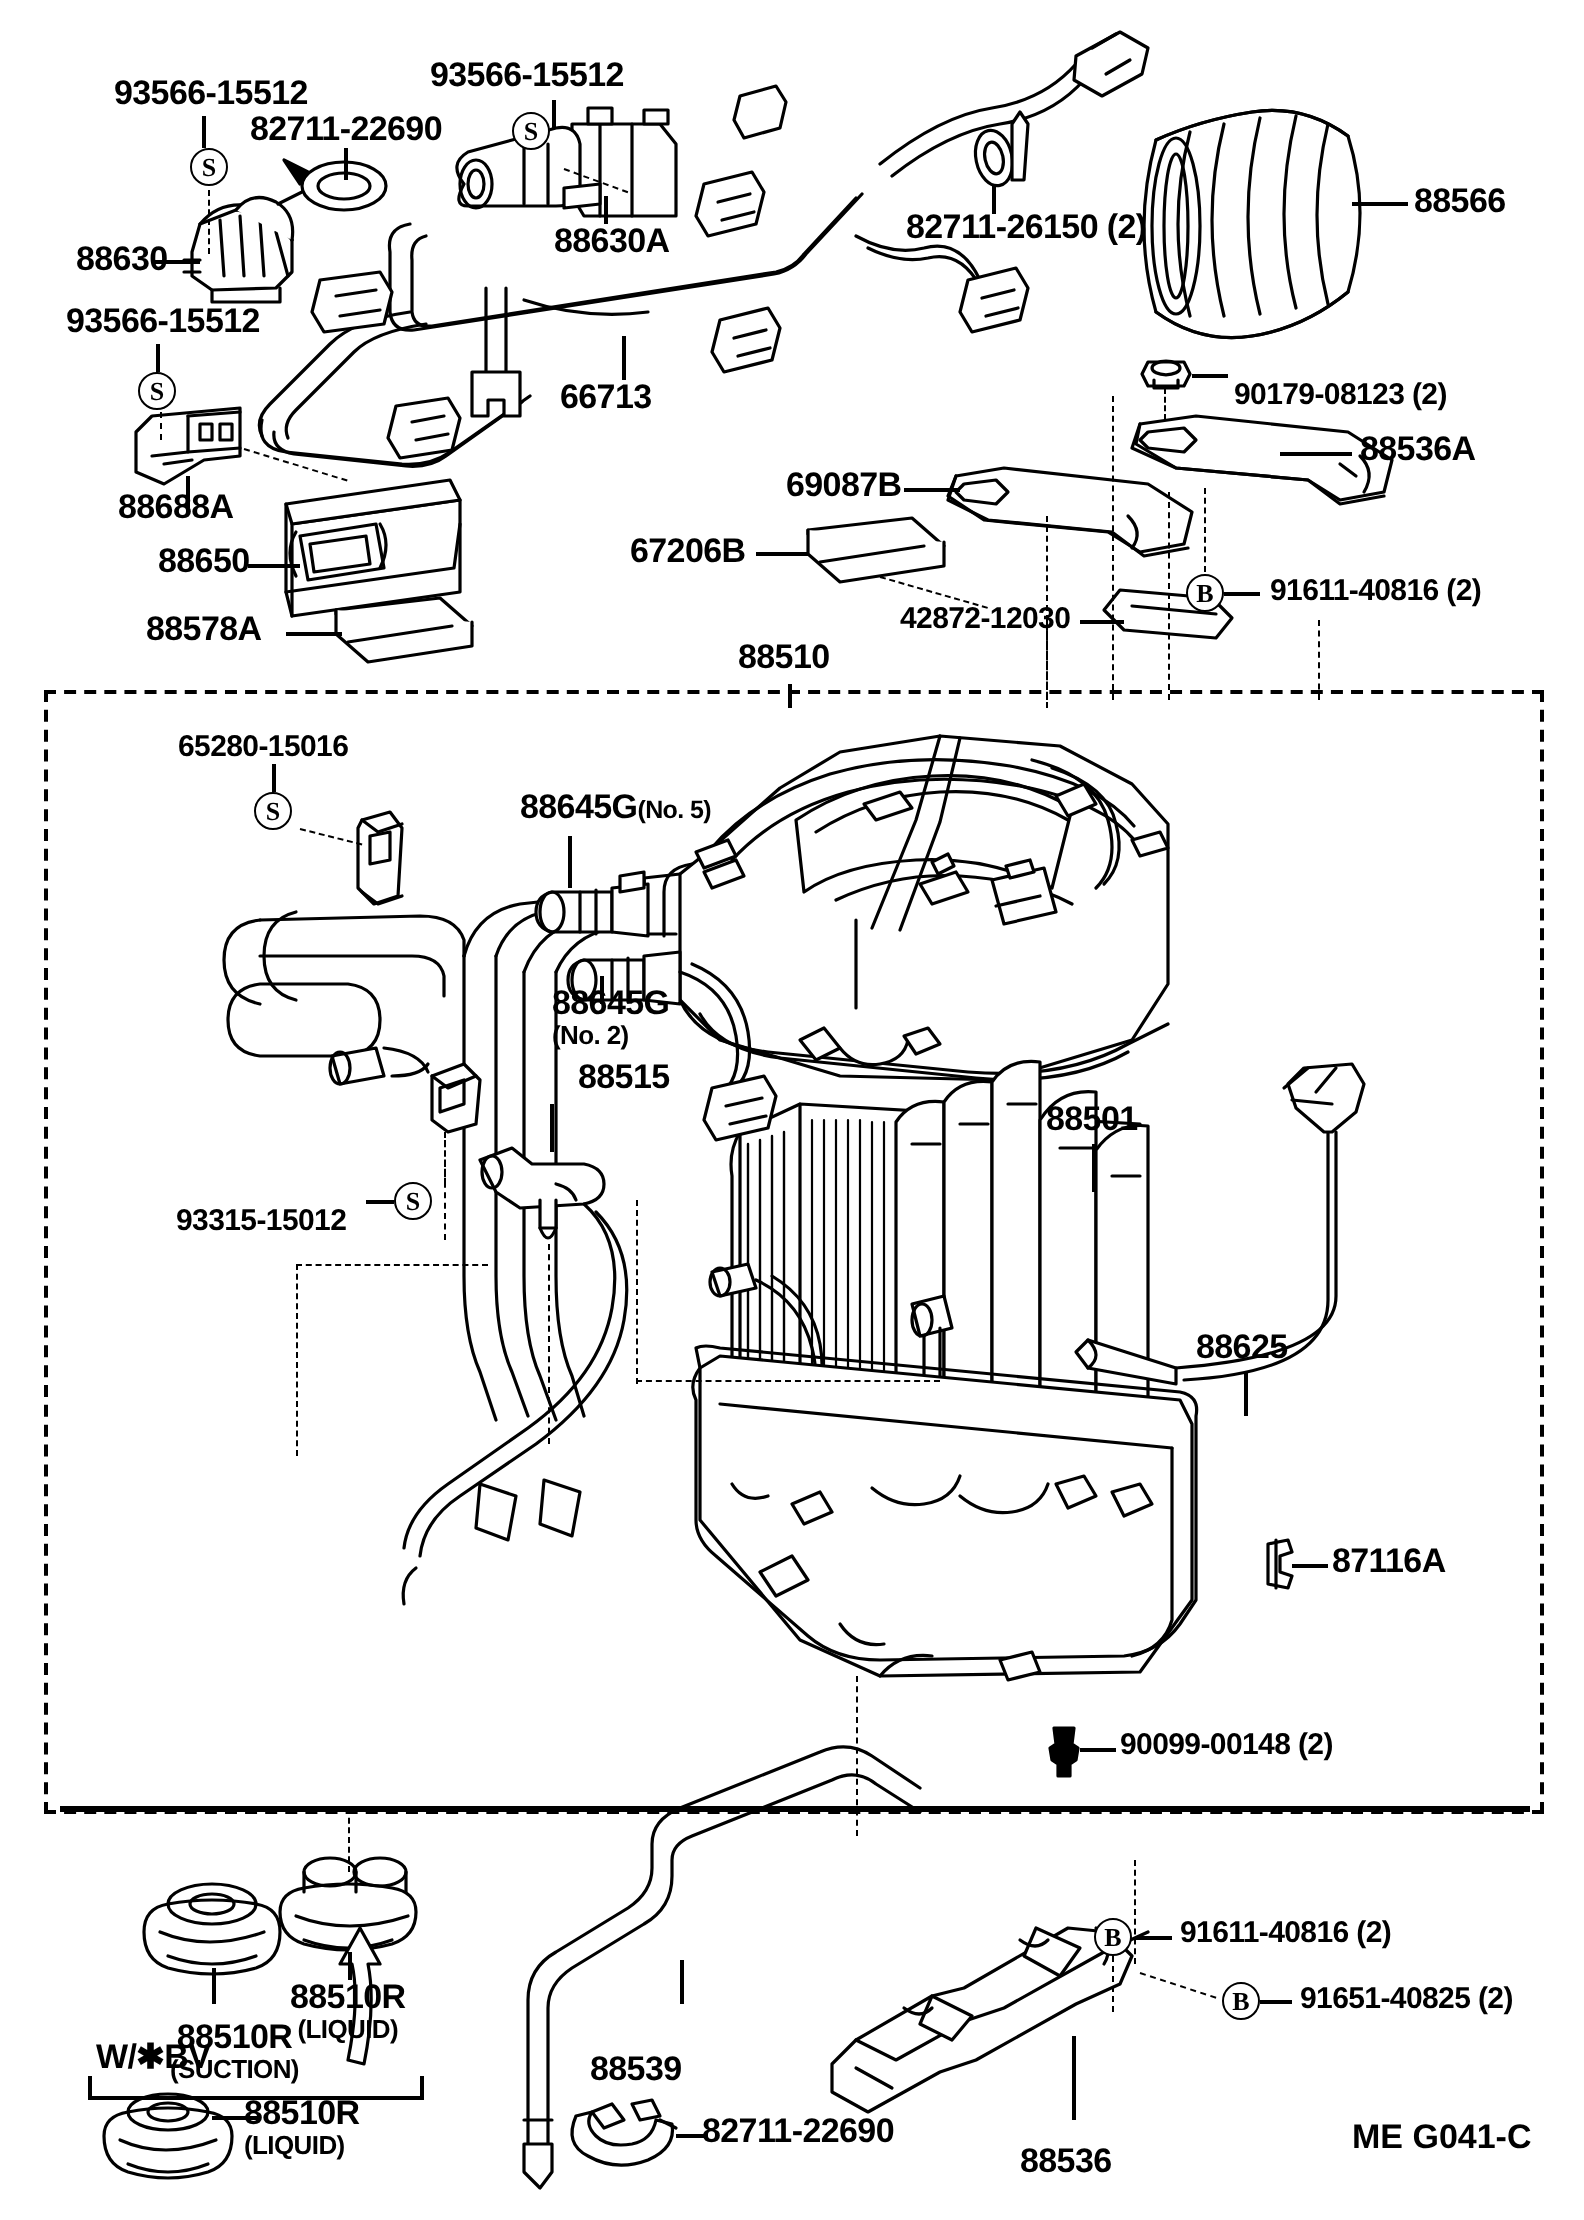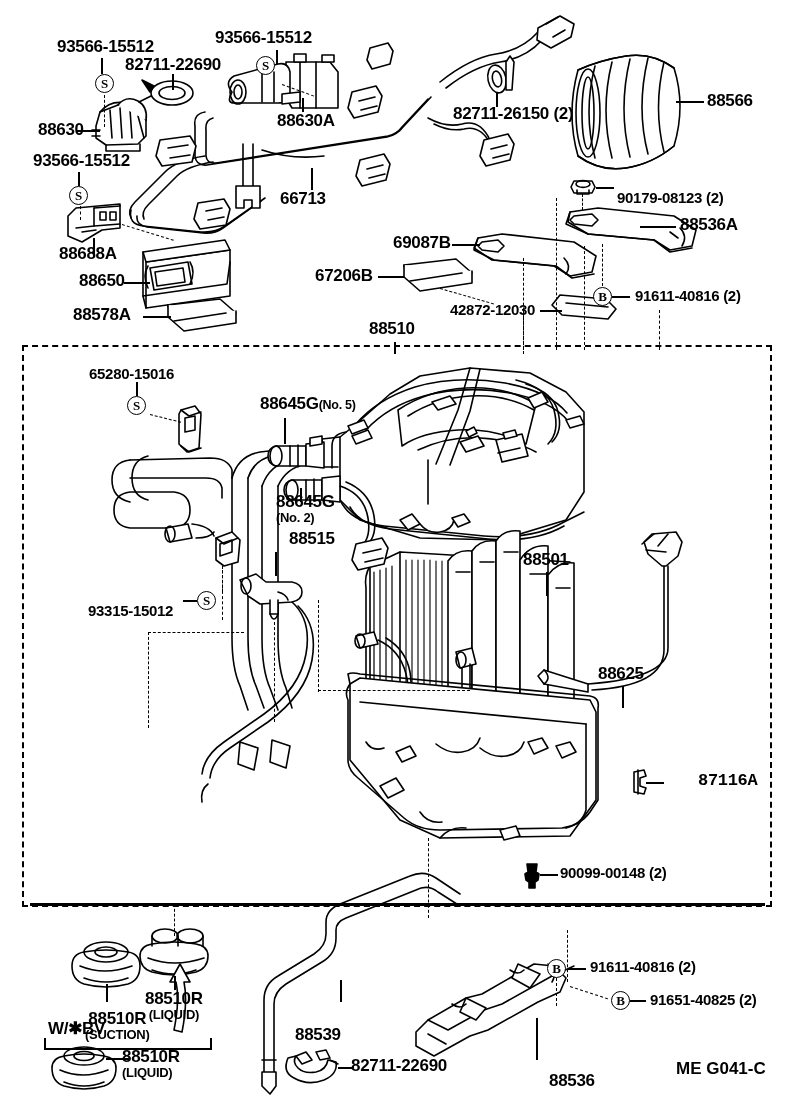--- a/index.html
+++ b/index.html
@@ -581,21 +581,21 @@
   </div>
   <div class="lbl s17" style="left:276px;top:493px;">
     <span>88645G</span>
     <span class="sub">(No. 2)</span>
   </div>
 
   <div class="lbl s17" style="left:289px;top:530px;">88515</div>
   <div class="lbl s15" style="left:88px;top:591px;margin-top:12px;">93315-15012</div>
   <div class="lbl s17" style="left:523px;top:551px;">88501</div>
   <div class="lbl s17" style="left:598px;top:665px;">88625</div>
-  <div class="lbl s17" style="left:698px;top:772px;font-family:Liberation Mono, monospace;">87116A</div>
+  <div class="lbl s17" style="left:666px;top:772px;">87116A</div>
   <div class="lbl s15" style="left:560px;top:865px;">90099-00148 (2)</div>
 
   <div class="lbl s17" style="left:145px;top:990px;text-align:center;">
     <span>88510R</span>
     <span class="sub">(LIQUID)</span>
   </div>
   <div class="lbl s17" style="left:85px;top:1010px;text-align:center;">
     <span>88510R</span>
     <span class="sub">(SUCTION)</span>
   </div>
@@ -605,17 +605,17 @@
 
   <div class="lbl s17" style="left:122px;top:1048px;">
     <span>88510R</span>
     <span class="sub">(LIQUID)</span>
   </div>
 
   <div class="lbl s17" style="left:295px;top:1002px;margin-top:24px;">88539</div>
   <div class="lbl s17" style="left:351px;top:1057px;">82711-22690</div>
   <div class="lbl s15" style="left:590px;top:959px;">91611-40816 (2)</div>
   <div class="lbl s15" style="left:650px;top:992px;">91651-40825 (2)</div>
-  <div class="lbl s17" style="left:510px;top:1072px;margin-left:39px;">88536</div>
+  <div class="lbl s17" style="left:510px;top:1072px;">88536</div>
 
   <div class="lbl s17" style="left:676px;top:1060px;letter-spacing:0px;">ME  G041-C</div>
 
 </div>
 
 </body></html>

